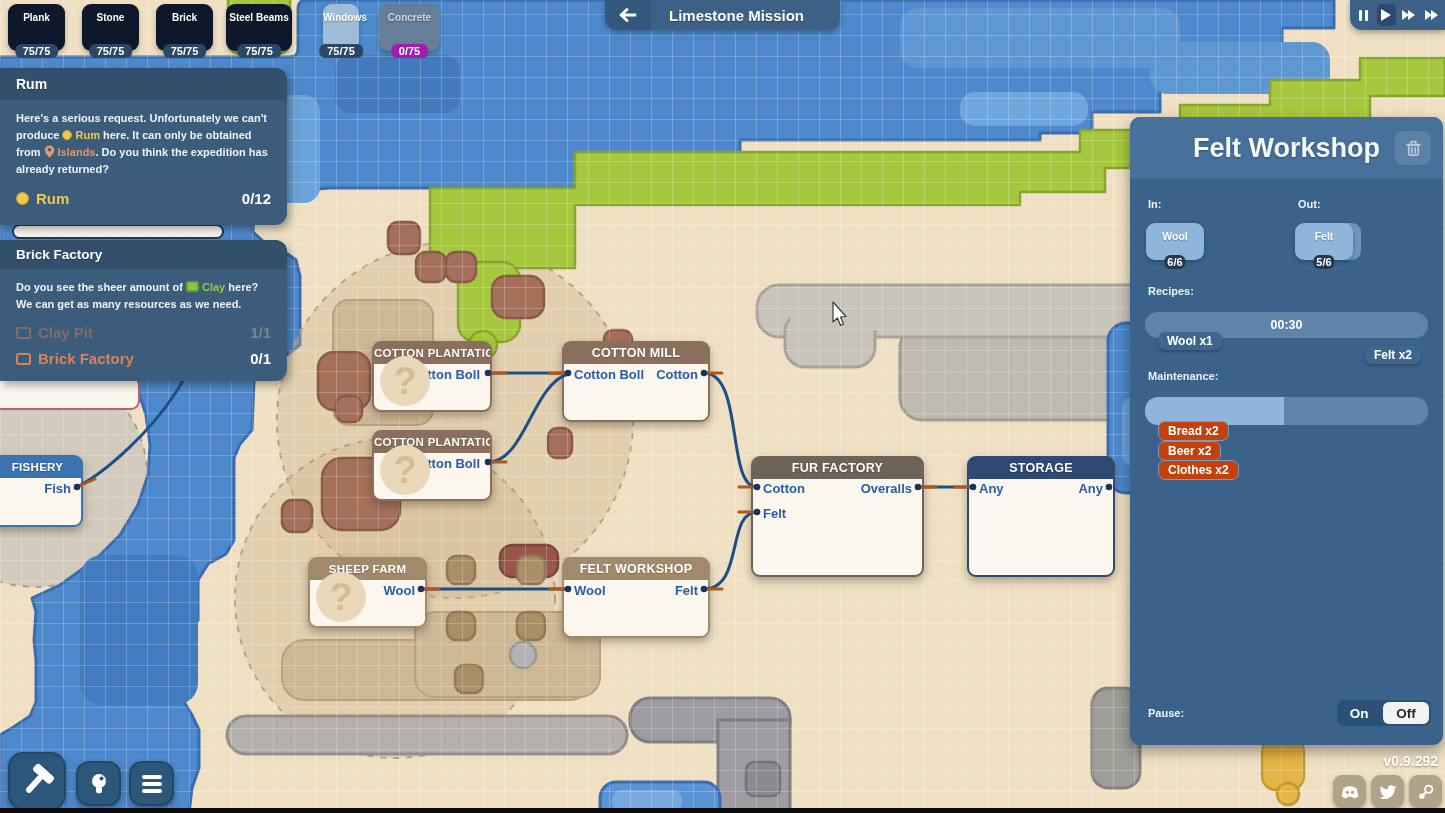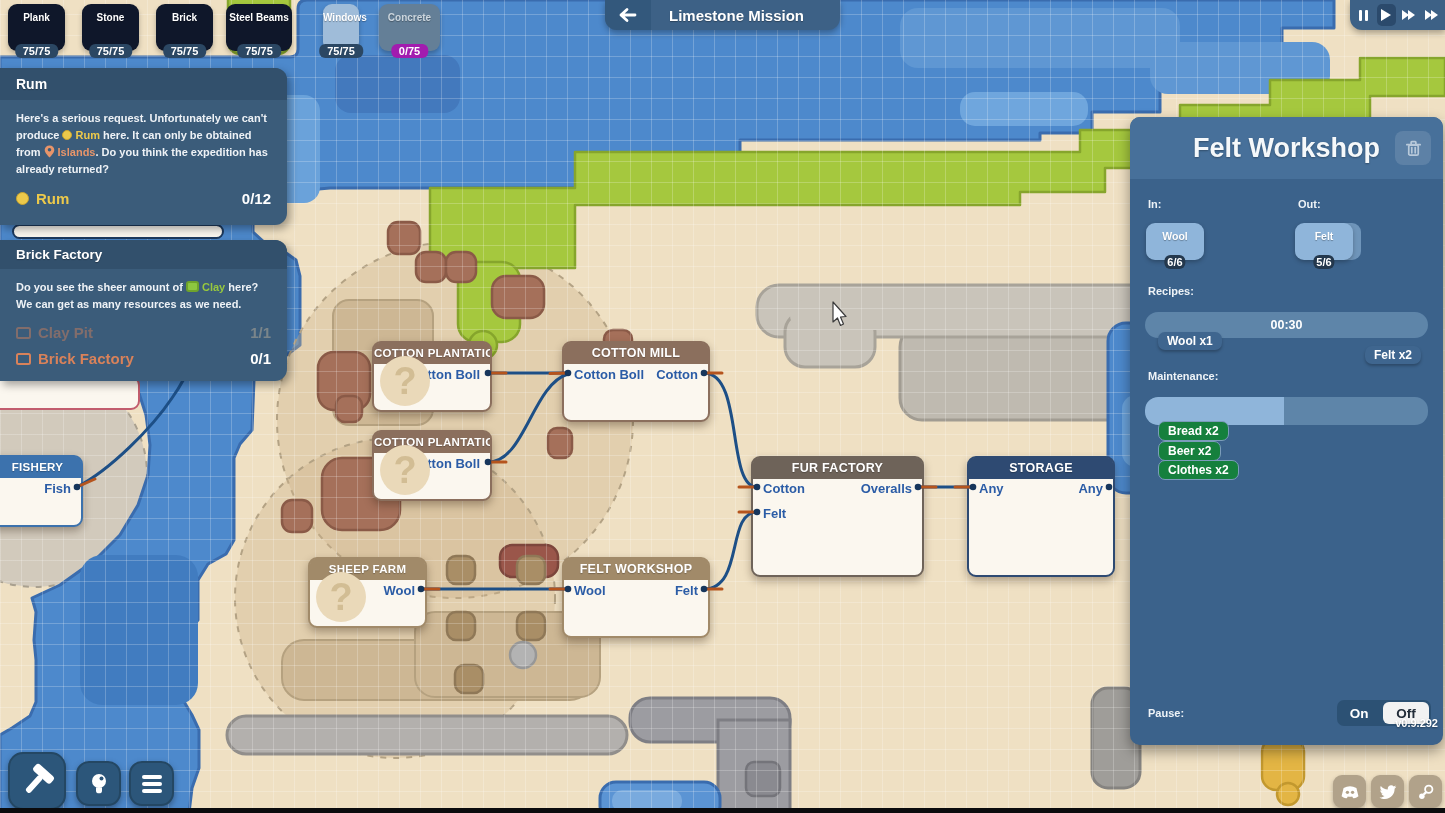--- a/index.html
+++ b/index.html
@@ -84,30 +84,30 @@
         box-shadow:0 2px 4px rgba(0,0,0,.25);}
   .item-card.stacked::before{content:"";position:absolute;left:8px;top:0;width:58px;height:37px;
         background:#6f95ba;border-radius:9px;z-index:-1;}
   .item-card .nm{text-align:center;margin-top:7px;font-size:10.5px;font-weight:bold;color:#fff;
         text-shadow:0 1px 1px rgba(0,0,0,.3);}
   .item-card .ct{position:absolute;left:50%;transform:translateX(-50%);bottom:-9px;background:#24384d;
         color:#fff;font-weight:bold;font-size:11px;padding:1px 3px;border-radius:6px;}
   .bar{position:absolute;left:15px;width:283px;background:#5e85a9;border-radius:13px;}
   .tag{position:absolute;background:#3f668f;border-radius:7px;padding:2px 9px;font-size:12px;
         font-weight:bold;color:#fff;box-shadow:0 2px 3px rgba(0,0,0,.25);white-space:nowrap;}
-  .tag.outline{background:#15803d;border:1.5px solid #7b9cba;box-shadow:none;}
+  .tag.outline{background:#c2410c;border:1.5px solid #7b9cba;box-shadow:none;}
   #pause-row{position:absolute;left:18px;right:12px;top:583px;display:flex;
         justify-content:space-between;align-items:center;}
   #toggle{width:94px;height:26px;background:#2c5174;border-radius:7px;display:flex;align-items:center;cursor:pointer;}
   #toggle .on{flex:1;text-align:center;font-size:13.5px;font-weight:bold;color:#fff;}
   #toggle .off{width:46px;height:22px;margin:2px;background:#f2f2f2;color:#222c38;border-radius:6px;
         display:flex;align-items:center;justify-content:center;font-size:13.5px;font-weight:bold;}
   
-  #version{position:absolute;right:7px;top:717px;z-index:6;color:#fff;font-weight:bold;
-        font-size:11px;text-shadow:0 1px 2px rgba(0,0,0,.4);}
+  #version{position:absolute;right:7px;top:753px;z-index:6;color:#fff;font-weight:bold;
+        font-size:14px;text-shadow:0 1px 2px rgba(0,0,0,.4);}
   .social{position:absolute;top:775px;width:33px;height:33px;background:#b1a28a;border-radius:9px;
         z-index:6;display:flex;align-items:center;justify-content:center;cursor:pointer;
         box-shadow:0 2px 4px rgba(0,0,0,.25);}
   
   .tool{position:absolute;background:#2c567a;border:2px solid #244763;border-radius:15px;z-index:6;
         display:flex;align-items:center;justify-content:center;cursor:pointer;
         box-shadow:0 3px 6px rgba(0,0,0,.35);}
   #bottom-strip{position:absolute;left:0;top:808px;width:1445px;height:5px;background:#0b0b0d;z-index:8;}
 </style>
 </head>

